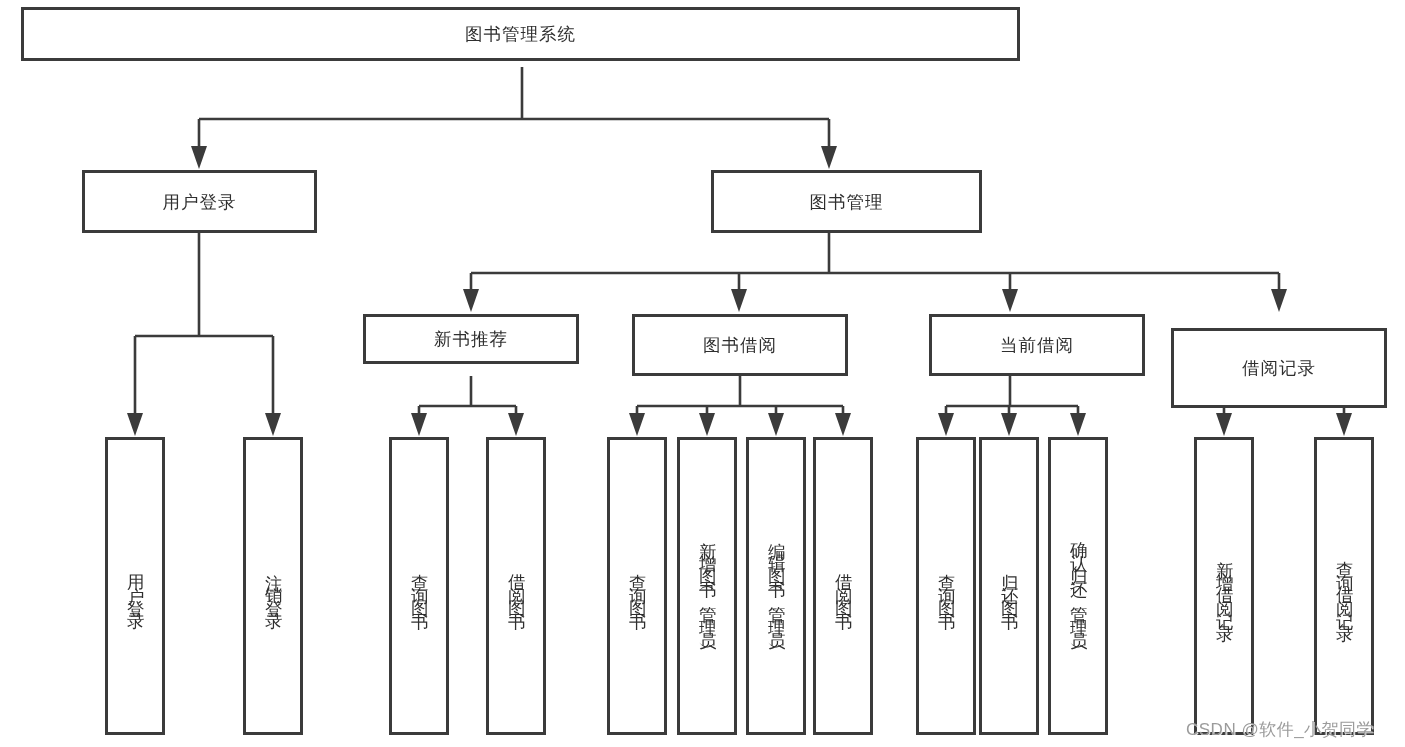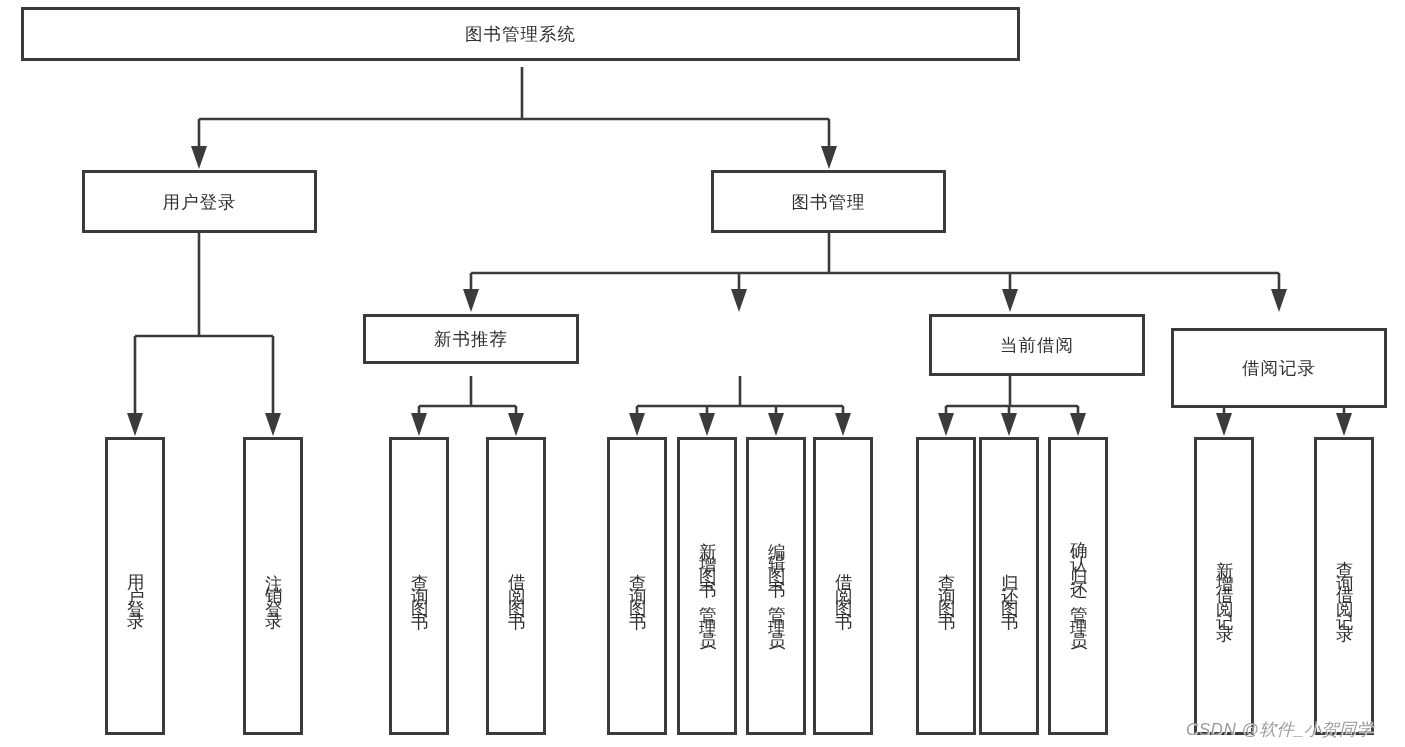--- a/index.html
+++ b/index.html
@@ -42,21 +42,20 @@
   #watermark {
     position: absolute;
     left: 1186px;
     top: 718px;
     font-size: 17px;
     color: #9b9b9b;
     letter-spacing: 0.5px;
     text-shadow: 1px 1px 0 rgba(255,255,255,0.85);
     z-index: 5;
     white-space: nowrap;
-    font-style: italic;
   }
   svg path { stroke: #3b3b3b; stroke-width: 2.6; fill: none; }
   svg polygon { fill: #3b3b3b; stroke: none; }
 </style>
 </head>
 <body>
 
 <div id="canvas">
 
   <svg id="connectors" viewBox="0 0 1405 747" xmlns="http://www.w3.org/2000/svg">
@@ -105,26 +104,29 @@
     <polygon points="1336,413 1352,413 1344,436"></polygon>
   </svg>
 
   <div class="node hbox" style="left:21px; top:7px; width:999px; height:54px;">
     <span>图书管理系统</span>
   </div>
 
   <div class="node hbox" style="left:82px; top:170px; width:235px; height:63px;">
     <span>用户登录</span>
   </div>
-  <div class="node hbox" style="left:711px; top:170px; width:235px; height:63px;">
+  <div class="node hbox" style="left:711px; top:170px; width:271px; height:63px;">
     <span>图书管理</span>
   </div>
 
   <div class="node hbox" style="left:363px; top:314px; width:216px; height:50px;">
     <span>新书推荐</span>
+  </div>
+  <div class="node hbox" style="left:632px; top:314px; width:216px; height:62px;">
+    <span>图书借阅</span>
   </div>
   <div class="node hbox" style="left:929px; top:314px; width:216px; height:62px;">
     <span>当前借阅</span>
   </div>
   <div class="node hbox" style="left:1171px; top:328px; width:216px; height:80px;">
     <span>借阅记录</span>
   </div>
 
   <div class="node vbox" style="left:105px; top:437px; width:60px; height:298px;">
     <span>用户登录</span>

